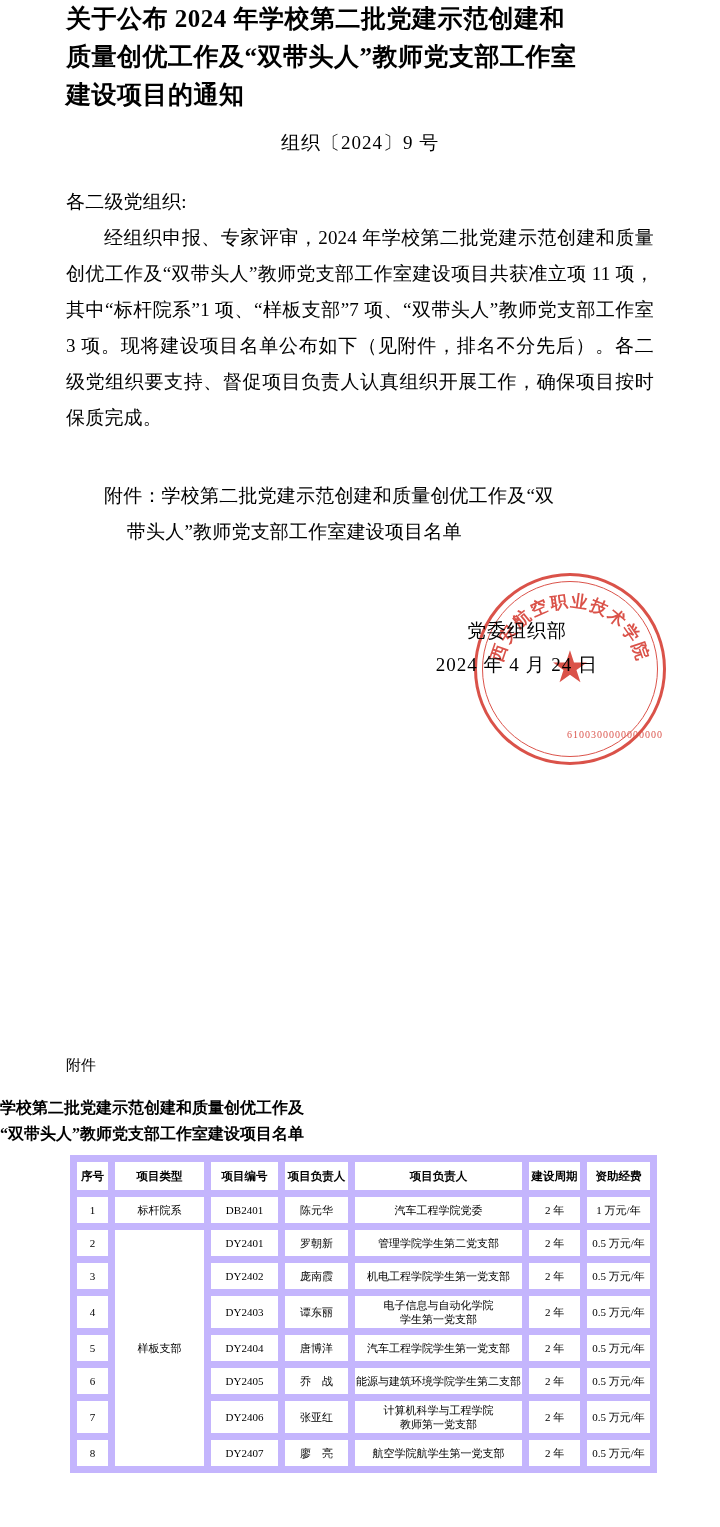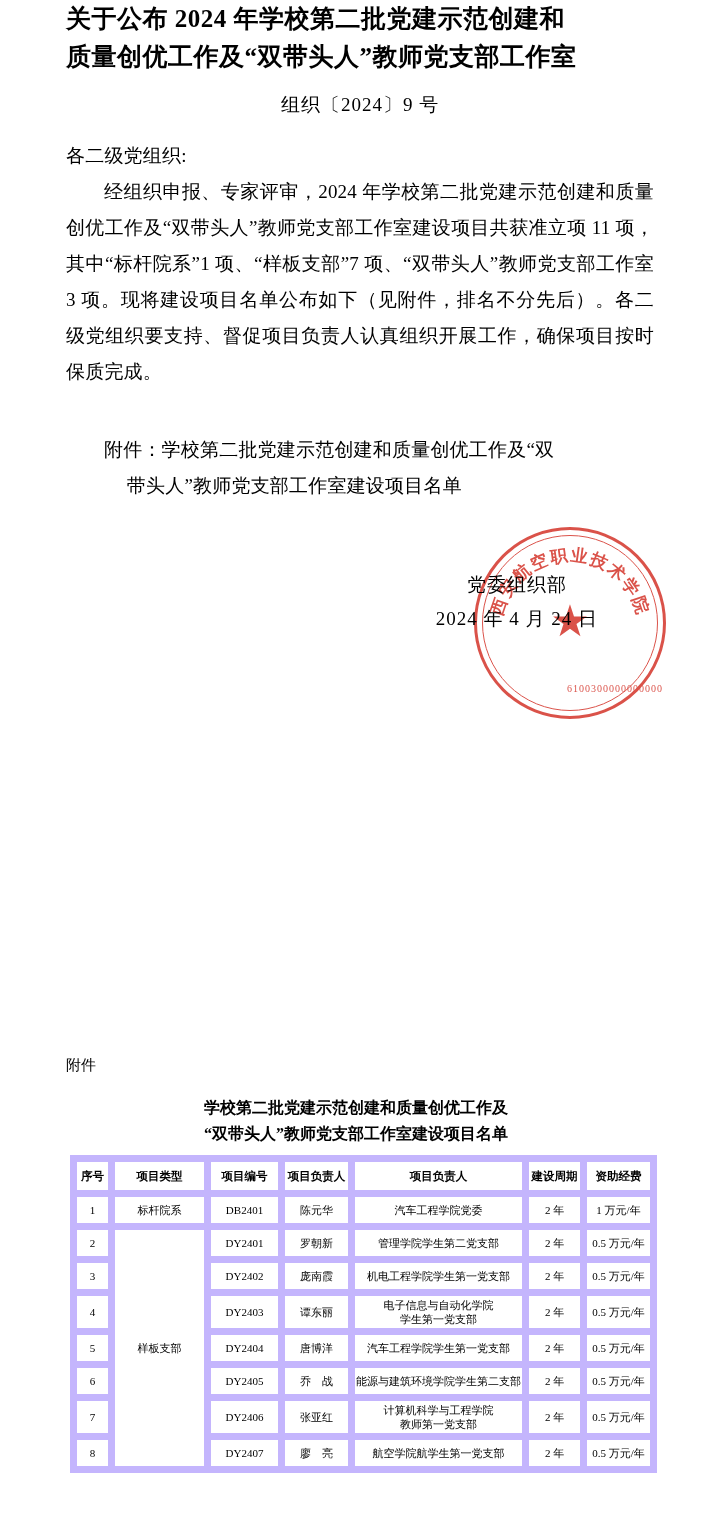--- a/index.html
+++ b/index.html
@@ -35,21 +35,21 @@
 
   .doc-number {
     text-align: center;
     font-size: 19px;
     margin-top: 16px;
     letter-spacing: 1px;
   }
 
   
   .body-block {
-    margin-top: 20px;
+    margin-top: 28px;
     font-size: 19px;
     line-height: 36px;
     letter-spacing: 0.2px;
   }
   .salutation {
     text-align: left;
   }
   .para {
     text-indent: 2em;
     text-align: justify;
@@ -136,21 +136,21 @@
     left: 66px;
     top: 1056px;
     font-size: 15px;
     font-weight: normal;
   }
   .attach-title {
     position: absolute;
     left: 0;
     top: 1095px;
     width: 712px;
-    text-align: center;
+    text-align: left;
     font-size: 16px;
     font-weight: bold;
     line-height: 26px;
   }
 
   
   .tbl-wrap {
     position: absolute;
     left: 70px;
     top: 1155px;
@@ -187,20 +187,21 @@
   .col-fund  { width: 70px; }
 </style>
 </head>
 <body>
 
 <div class="page">
 
   <div class="doc-title">
     <span class="tline">关于公布 2024 年学校第二批党建示范创建和</span>
     <span class="tline">质量创优工作及“双带头人”教师党支部工作室</span>
+    <span class="tline">建设项目的通知</span>
   </div>
 
   <div class="doc-number">组织〔2024〕9 号</div>
 
   <div class="body-block">
     <div class="salutation">各二级党组织:</div>
     <div class="para">经组织申报、专家评审，2024 年学校第二批党建示范创建和质量创优工作及“双带头人”教师党支部工作室建设项目共获准立项 11 项，其中“标杆院系”1 项、“样板支部”7 项、“双带头人”教师党支部工作室 3 项。现将建设项目名单公布如下（见附件，排名不分先后）。各二级党组织要支持、督促项目负责人认真组织开展工作，确保项目按时保质完成。</div>
     <div class="attach-line">
       <span>附件：学校第二批党建示范创建和质量创优工作及“双</span>
       <span class="cont">带头人”教师党支部工作室建设项目名单</span>

